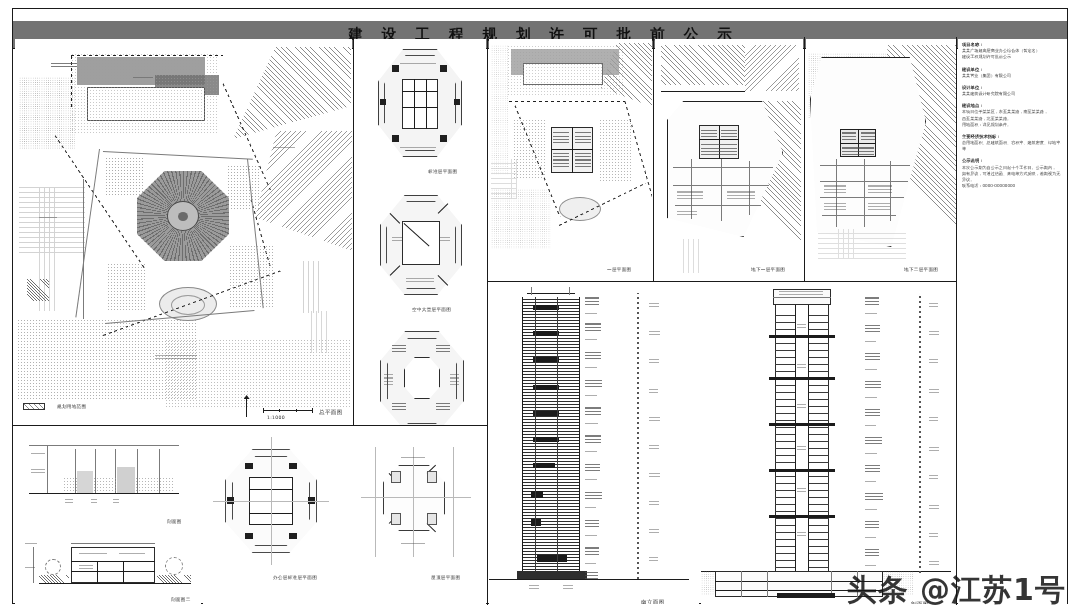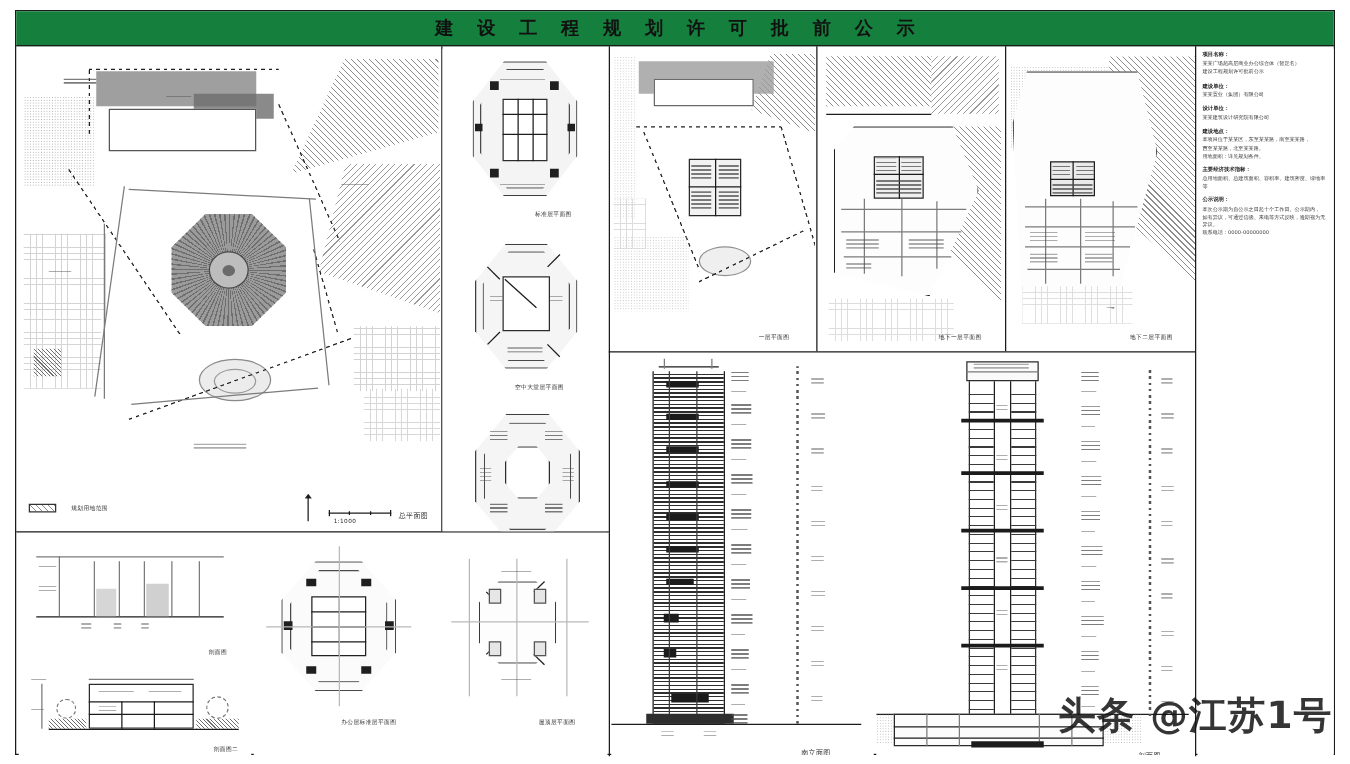--- a/index.html
+++ b/index.html
@@ -20,25 +20,25 @@
     position: absolute;
     left: 12px; top: 8px;
     width: 1056px; height: 596px;
     border: 1.6px solid #1a1a1a;
     background: #fff;
   }
 
   
   .title-bar {
     position: absolute;
-    left: 0; top: 0;
+    left: 0; top: 12px;
     width: 100%; height: 28px;
     border-bottom: 1.4px solid #1a1a1a;
     display: flex; align-items: center; justify-content: center;
-    background: #15803d;
+    background: #737373;
   }
   .title-text {
     font-size: 14.5px;
     letter-spacing: 7px;
     color: #111;
     font-weight: 600;
     font-family: "DejaVu Sans", "Liberation Sans", sans-serif;
     white-space: nowrap;
     padding-left: 7px;
   }
@@ -151,21 +151,21 @@
   .legend-swatch {
     position: absolute; width: 22px; height: 7px;
     border: 0.7px solid #333;
   }
   .north-arrow { position: absolute; }
   .scale-bar { position: absolute; }
 
   
   .watermark {
     position: absolute;
-    right: 14px; bottom: 18px;
+    right: 14px; bottom: 0;
     font-size: 30px;
     font-weight: 700;
     color: rgba(20,20,20,0.86);
     letter-spacing: 1px;
     font-family: "DejaVu Sans", sans-serif;
     white-space: nowrap;
     pointer-events: none;
   }
 </style>
 </head>

